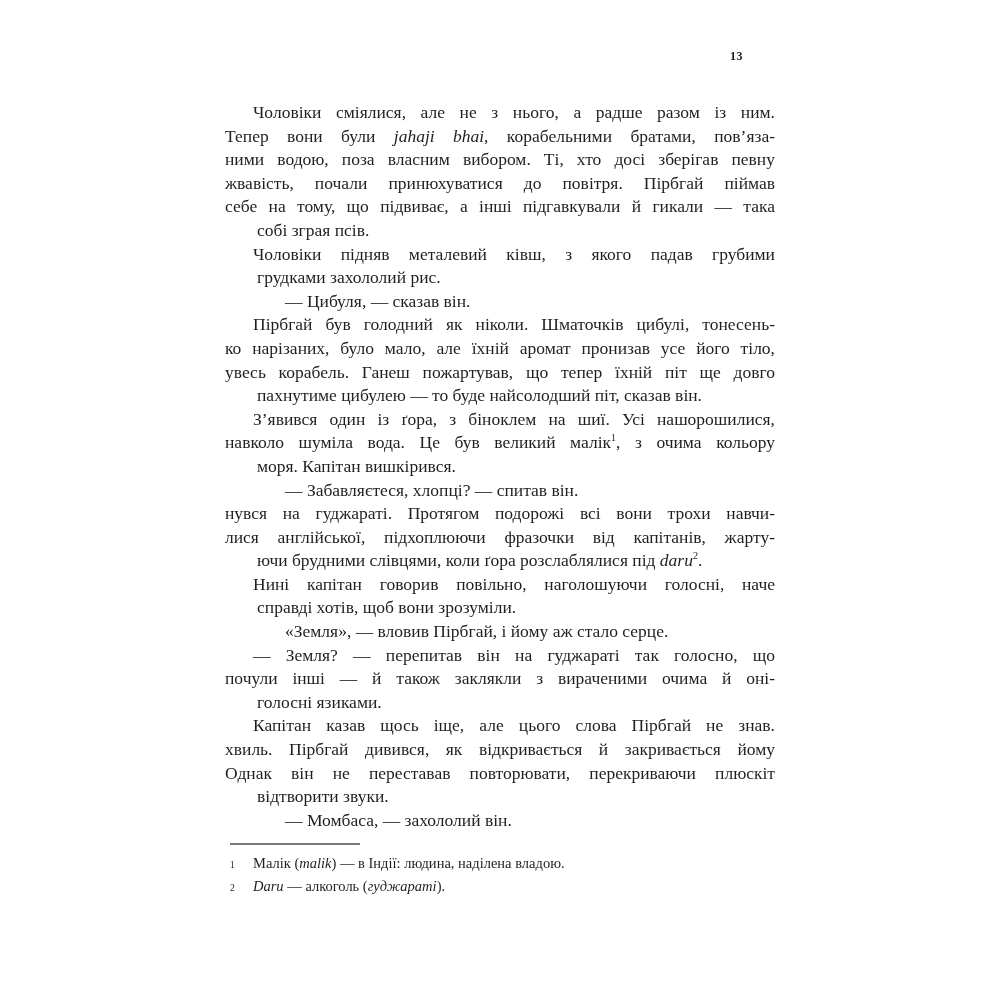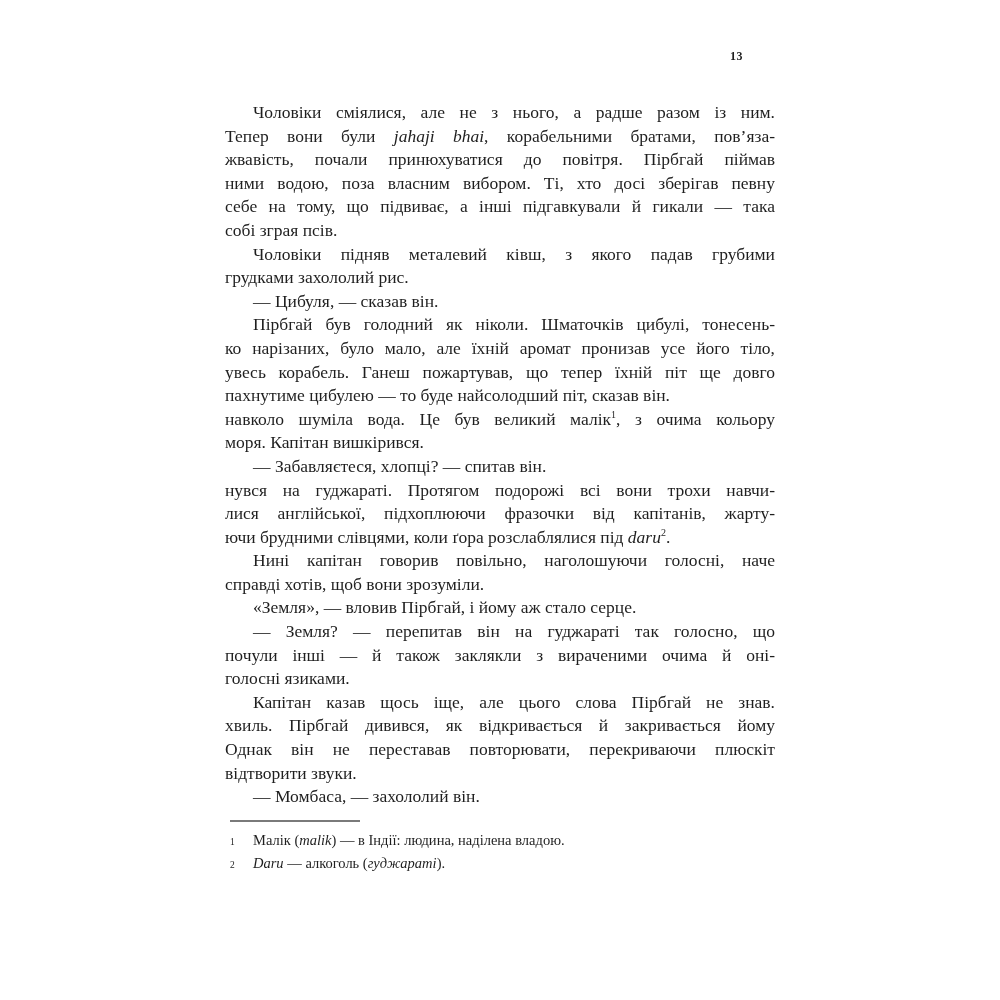--- a/index.html
+++ b/index.html
@@ -34,21 +34,21 @@
   .line {
     height: 23.6px;
     line-height: 23.6px;
     font-size: 17.5px;
     white-space: nowrap;
     text-align: justify;
     text-align-last: justify;
     text-justify: inter-word;
   }
   .line.first { text-indent: 28px; }
-  .line.last  { text-align-last: left; }
+  .line.last  { text-align-last: left; margin-left: 32px; }
   .it { font-style: italic; }
   sup.fnref {
     font-size: 10px;
     line-height: 0;
     vertical-align: 7px;
     letter-spacing: 0;
   }
   .footnote-rule {
     margin-top: 11px;
     margin-left: 5px;
@@ -72,31 +72,32 @@
   }
 </style>
 </head>
 <body>
 
 <div class="page">
   <div class="folio">13</div>
   <div class="body-text">
       <div class="line first"><span>Чоловіки сміялися, але не з нього, а радше разом із ним.</span></div>
       <div class="line"><span>Тепер вони були </span><span class="it">jahaji bhai</span><span>, корабельними братами, пов’яза-</span></div>
+      <div class="line"><span>ними водою, поза власним вибором. Ті, хто досі зберігав певну</span></div>
       <div class="line"><span>жвавість, почали принюхуватися до повітря. Пірбгай піймав</span></div>
-      <div class="line"><span>ними водою, поза власним вибором. Ті, хто досі зберігав певну</span></div>
       <div class="line"><span>себе на тому, що підвиває, а інші підгавкували й гикали — така</span></div>
       <div class="line last"><span>собі зграя псів.</span></div>
       <div class="line first"><span>Чоловіки підняв металевий ківш, з якого падав грубими</span></div>
       <div class="line last"><span>грудками захололий рис.</span></div>
       <div class="line first last"><span>— Цибуля, — сказав він.</span></div>
       <div class="line first"><span>Пірбгай був голодний як ніколи. Шматочків цибулі, тонесень-</span></div>
       <div class="line"><span>ко нарізаних, було мало, але їхній аромат пронизав усе його тіло,</span></div>
       <div class="line"><span>увесь корабель. Ганеш пожартував, що тепер їхній піт ще довго</span></div>
       <div class="line last"><span>пахнутиме цибулею — то буде найсолодший піт, сказав він.</span></div>
+      <div class="line first"><span>З’явився один із ґора, з біноклем на шиї. Усі нашорошилися,</span></div>
       <div class="line"><span>навколо шуміла вода. Це був великий малік</span><sup class="fnref">1</sup><span>, з очима кольору</span></div>
       <div class="line last"><span>моря. Капітан вишкірився.</span></div>
       <div class="line first last"><span>— Забавляєтеся, хлопці? — спитав він.</span></div>
       <div class="line"><span>нувся на гуджараті. Протягом подорожі всі вони трохи навчи-</span></div>
       <div class="line"><span>лися англійської, підхоплюючи фразочки від капітанів, жарту-</span></div>
       <div class="line last"><span>ючи брудними слівцями, коли ґора розслаблялися під </span><span class="it">daru</span><sup class="fnref">2</sup><span>.</span></div>
       <div class="line first"><span>Нині капітан говорив повільно, наголошуючи голосні, наче</span></div>
       <div class="line last"><span>справді хотів, щоб вони зрозуміли.</span></div>
       <div class="line first last"><span>«Земля», — вловив Пірбгай, і йому аж стало серце.</span></div>
       <div class="line first"><span>— Земля? — перепитав він на гуджараті так голосно, що</span></div>

